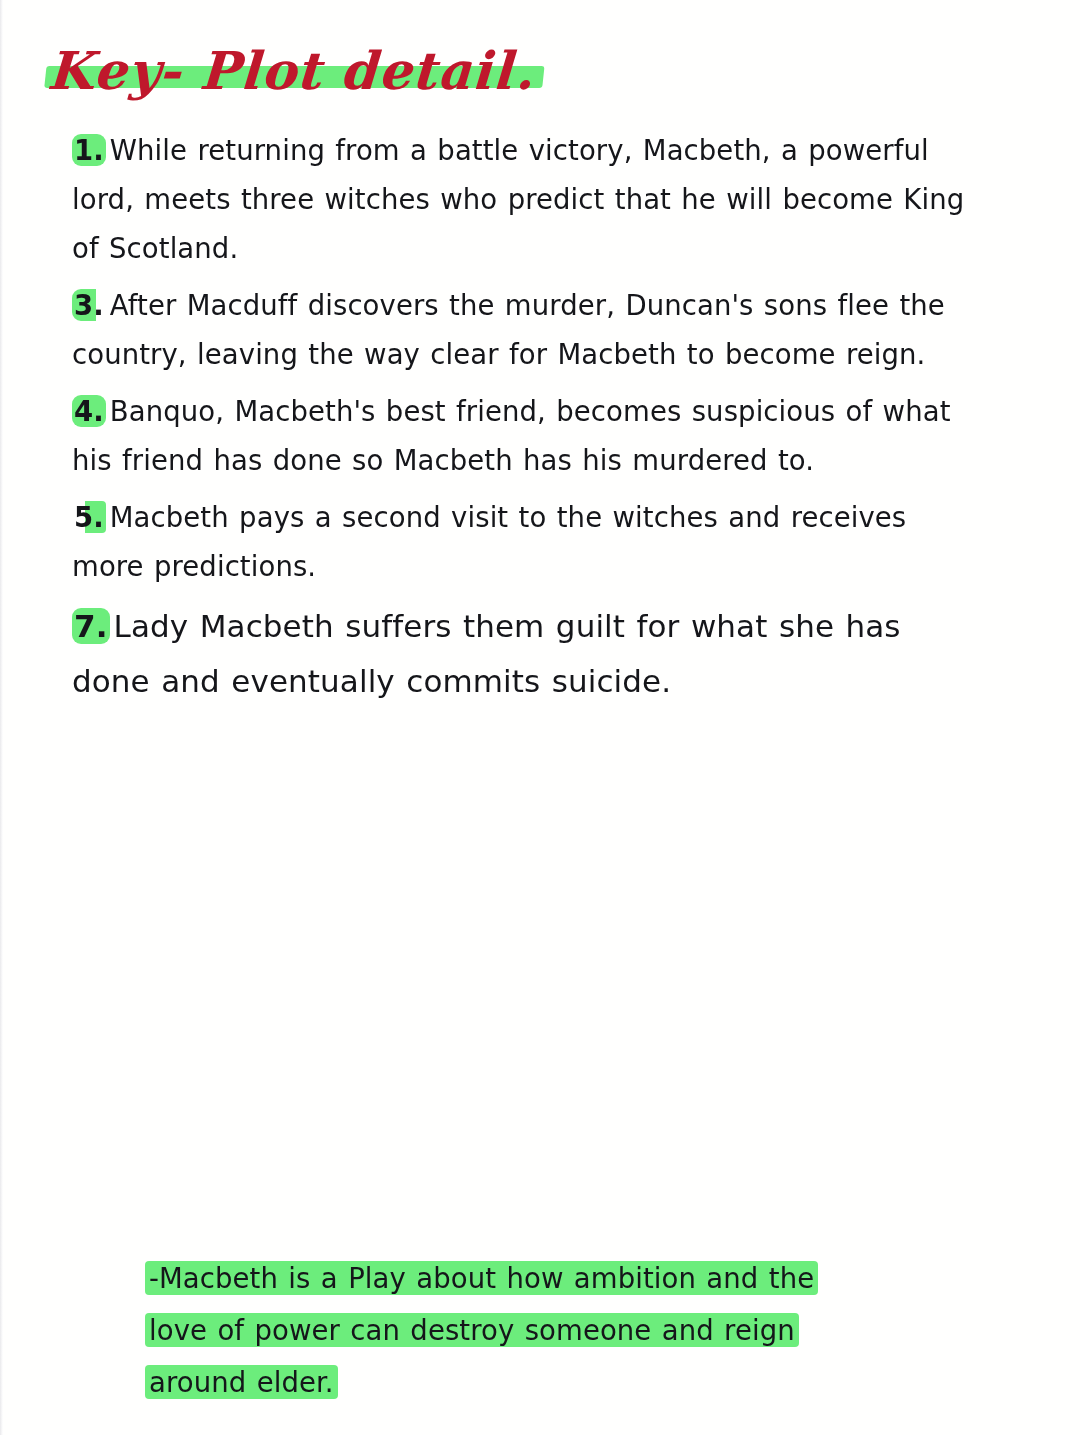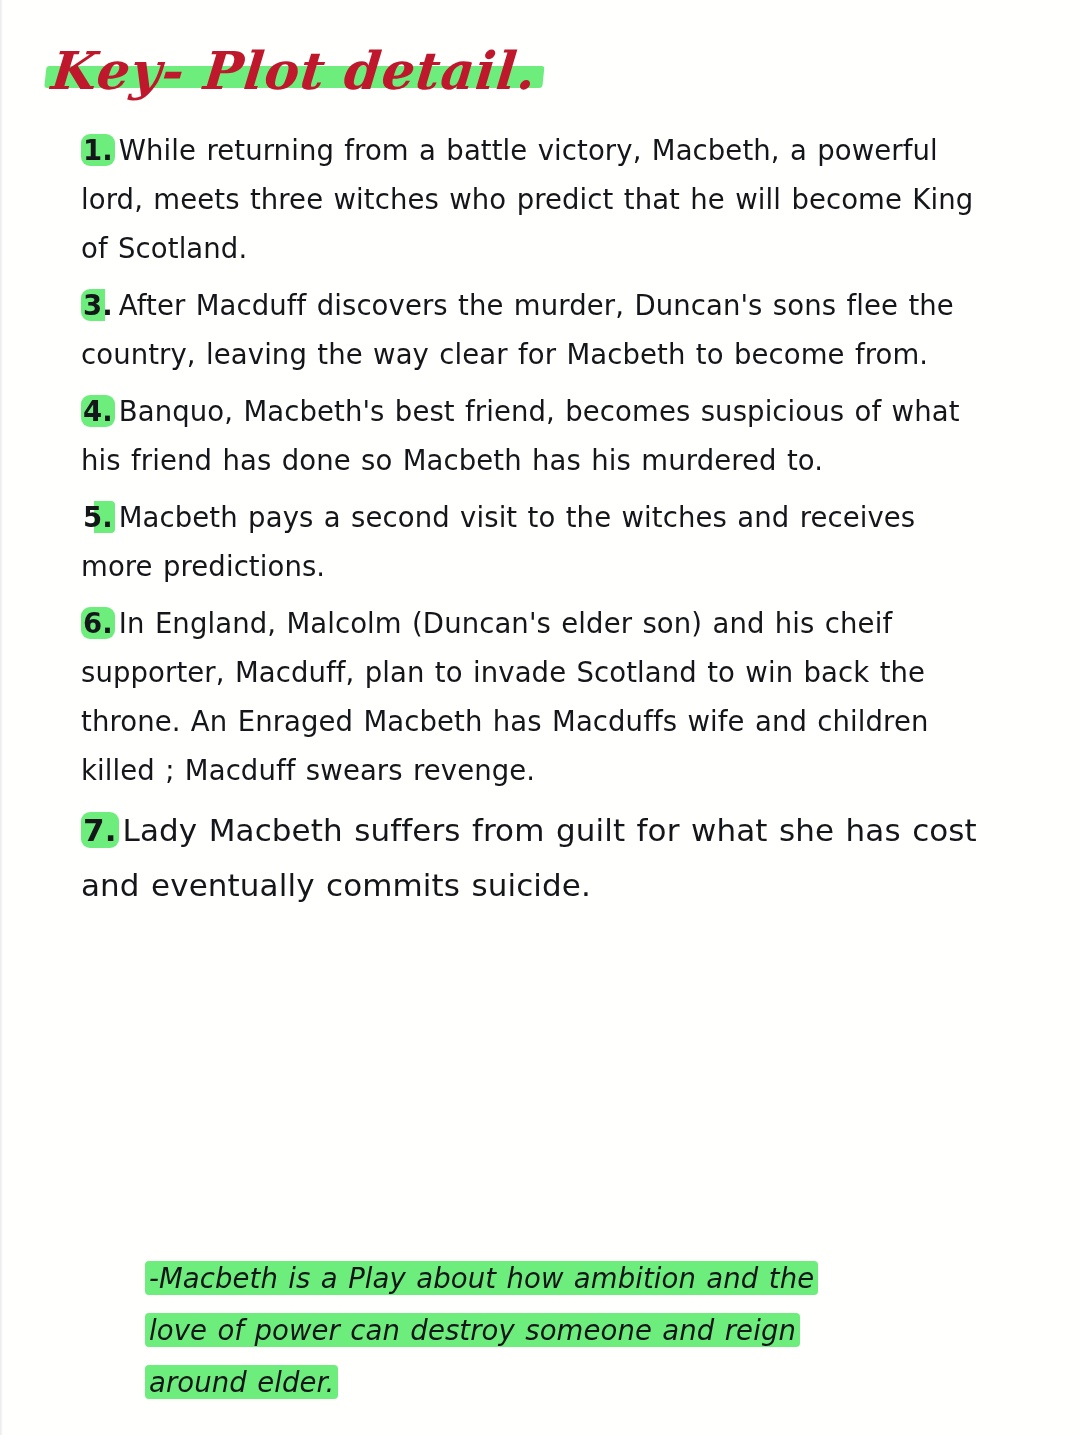--- a/index.html
+++ b/index.html
@@ -68,21 +68,21 @@
   }
 
   .title-text {
     position: relative;
     z-index: 1;
   }
 
   
   .notes {
     position: absolute;
-    left: 13px;
+    left: 4px;
     top: 126px;
     width: 1008px;
     padding-left: 10px;
   }
 
   .note-item {
     position: relative;
     padding: 0 40px 0 58px;
     margin-bottom: 8px;
     font-family: "DejaVu Sans", sans-serif;
@@ -142,21 +142,20 @@
 
   .summary-line {
     display: block;
   }
 
   .summary-line > span {
     background: #6ced7c;
     border-radius: 4px;
     padding: 1px 4px;
     box-decoration-break: clone;
-    font-style: italic;
     -webkit-box-decoration-break: clone;
   }
 </style>
 </head>
 <body>
 
 <div class="sheet">
 
   <div class="page-edge-left"></div>
 
@@ -168,37 +167,34 @@
   </div>
 
   <div class="notes">
 
     <div class="note-item">
       <span class="note-marker">1.</span><span class="note-body">While returning from a battle victory, Macbeth, a powerful lord, meets three witches who predict that he will become King of Scotland.</span>
     </div>
 
 
     <div class="note-item">
-      <span class="note-marker smear-left">3.</span><span class="note-body">After Macduff discovers the murder, Duncan's sons flee the country, leaving the way clear for Macbeth to become from.</span>
+      <span class="note-marker smear-left">3.</span><span class="note-body">After Macduff discovers the murder, Duncan's sons flee the country, leaving the way clear for Macbeth to become reign.</span>
     </div>
 
     <div class="note-item">
       <span class="note-marker">4.</span><span class="note-body">Banquo, Macbeth's best friend, becomes suspicious of what his friend has done so Macbeth has his murdered to.</span>
     </div>
 
     <div class="note-item">
       <span class="note-marker smear-right">5.</span><span class="note-body">Macbeth pays a second visit to the witches and receives more predictions.</span>
     </div>
 
-    <div class="note-item">
-      <span class="note-marker">6.</span><span class="note-body">In England, Malcolm (Duncan's elder son) and his cheif supporter, Macduff, plan to invade Scotland to win back the throne. An Enraged Macbeth has Macduffs wife and children killed ; Macduff swears revenge.</span>
-    </div>
 
     <div class="note-item size-lg">
-      <span class="note-marker">7.</span><span class="note-body">Lady Macbeth suffers from guilt for what she has cost and eventually commits suicide.</span>
+      <span class="note-marker">7.</span><span class="note-body">Lady Macbeth suffers them guilt for what she has done and eventually commits suicide.</span>
     </div>
 
 
   </div>
 
   <div class="summary">
     <span class="summary-line"><span>-Macbeth is a Play about how ambition and the</span></span>
     <span class="summary-line"><span>love of power can destroy someone and reign</span></span>
     <span class="summary-line"><span>around elder.</span></span>
   </div>

